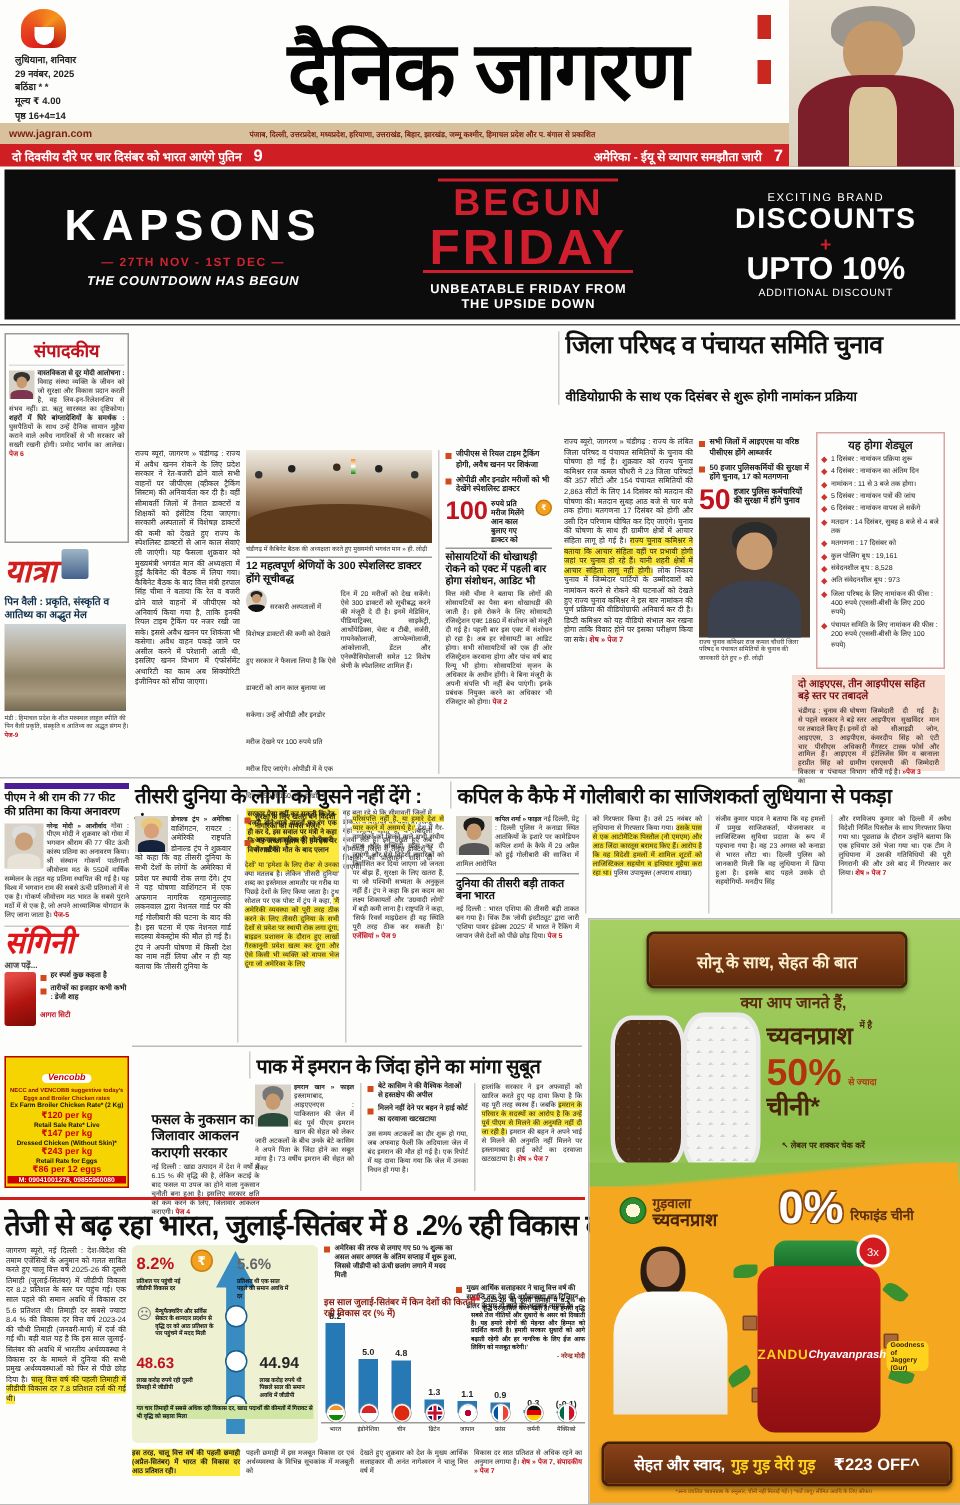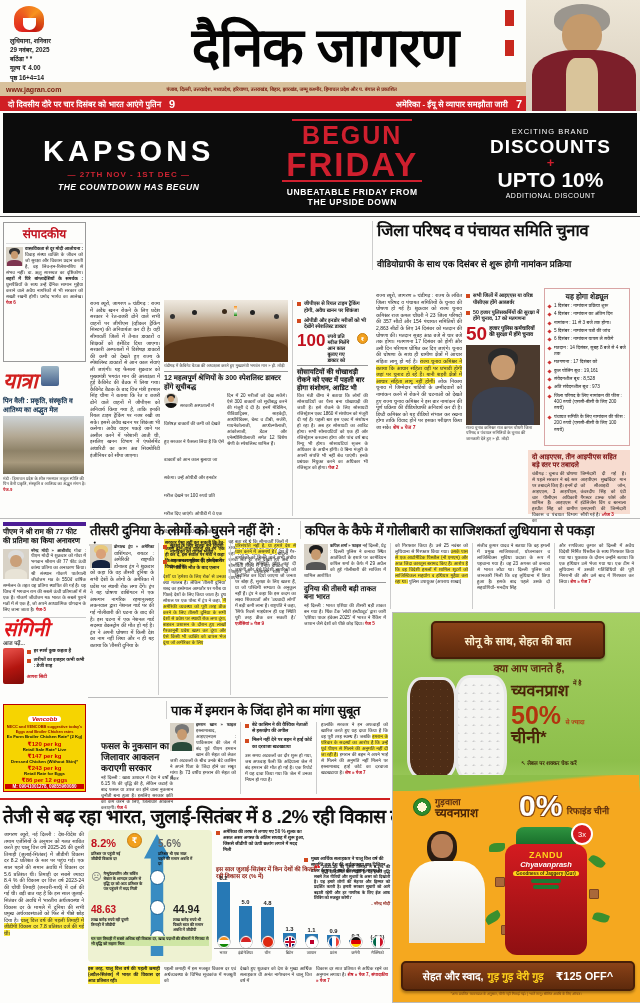--- a/index.html
+++ b/index.html
@@ -84,21 +84,21 @@
          border:1px solid #bbb;box-sizing:border-box;overflow:hidden;}
   .wood{background:linear-gradient(180deg,#8a4218,#5e2a0c);border:2px solid #471f08;border-radius:5px;
         color:#fbeecd;display:flex;align-items:center;justify-content:center;box-shadow:0 2px 3px rgba(0,0,0,.35);}
   .jarhalf{border-radius:14px/20px;}
   .jh-brown{background:radial-gradient(circle at 30% 30%,#6b4527 8%,transparent 9%) 0 0/7px 7px,#4e2d16;border:3px solid #e9e9e9;}
   .jh-white{background:linear-gradient(45deg,#ddd 12%,transparent 13%) 0 0/8px 8px,
             linear-gradient(-45deg,#ccc 12%,transparent 13%) 0 0/8px 8px,#f4f4f2;border:3px solid #e9e9e9;}
   .zjar{position:relative;}
   .zjar .cap{position:absolute;top:0;left:14%;width:72%;height:16%;background:linear-gradient(180deg,#2f9440,#166a28);border-radius:8px 8px 4px 4px;}
   .zjar .bodyj{position:absolute;top:13%;left:0;width:100%;height:87%;background:linear-gradient(180deg,#d41b20,#8e0f12);border-radius:12px;
-       display:flex;flex-direction:column;align-items:center;justify-content:flex-start;padding-top:8%;box-sizing:border-box;}
+       display:flex;flex-direction:row;align-items:center;justify-content:flex-start;padding-top:8%;box-sizing:border-box;}
   .leaf{position:absolute;width:16px;height:9px;border-radius:50% 10% 50% 10%;background:#3a8f2e;}
   .cube{position:absolute;width:8px;height:8px;background:#a9683a;border:1px solid #7c4520;border-radius:1px;}
   .sonu .head{position:absolute;top:0;left:24%;width:30px;height:34px;border-radius:46%;background:#2a1c12;}
   .sonu .facez{position:absolute;top:3px;left:calc(24% + 4px);width:22px;height:24px;border-radius:46%;background:#b97f56;}
   .sonu .kurta{position:absolute;top:30px;left:0;width:76px;height:82px;border-radius:34% 34% 0 0;background:linear-gradient(180deg,#fdfdfa,#e8e4da);}
 </style>
 </head>
 <body>
 
 <div id="page">
@@ -559,18 +559,18 @@
         <span style="width:30px;height:4px;background:#1d7a33;border-radius:2px;margin-top:3px;"></span>
         <span style="width:26px;height:4px;background:#1d7a33;border-radius:2px;margin-top:2px;"></span>
       </div>
       <div style="position:absolute;top:-4px;right:-6px;width:18px;height:18px;border-radius:50%;background:#d41b20;border:2px solid #fff;color:#fff;font-size:7.5px;font-weight:400;display:flex;align-items:center;justify-content:center;">
           <span>3x</span>
         </div>
     </div>
     <div class="wood" style="position:absolute;left:8px;top:348px;width:230px;height:26px;gap:4px;">
       <span style="font-size:10.5px;font-weight:900;color:#fff;">सेहत और स्वाद,</span>
       <span style="font-size:10.5px;font-weight:900;color:#ffd21c;">गुड़ गुड़ वेरी गुड़</span>
-      <span style="font-size:11px;font-weight:900;color:#fff;margin-left:8px;">₹125 OFF^</span>
+      <span style="font-size:11px;font-weight:900;color:#fff;margin-left:8px;">₹223 OFF^</span>
     </div>
     <div style="position:absolute;left:8px;top:378px;width:230px;font-size:3.6px;color:#6a3a10;text-align:center;">*अन्य प्रचलित च्यवनप्राश के अनुसार, चीनी नहीं मिलाई गई। | ^शर्तें लागू। सीमित अवधि के लिए ऑफर।</div>
   </div>
 
 </div>
 
 </body></html>

